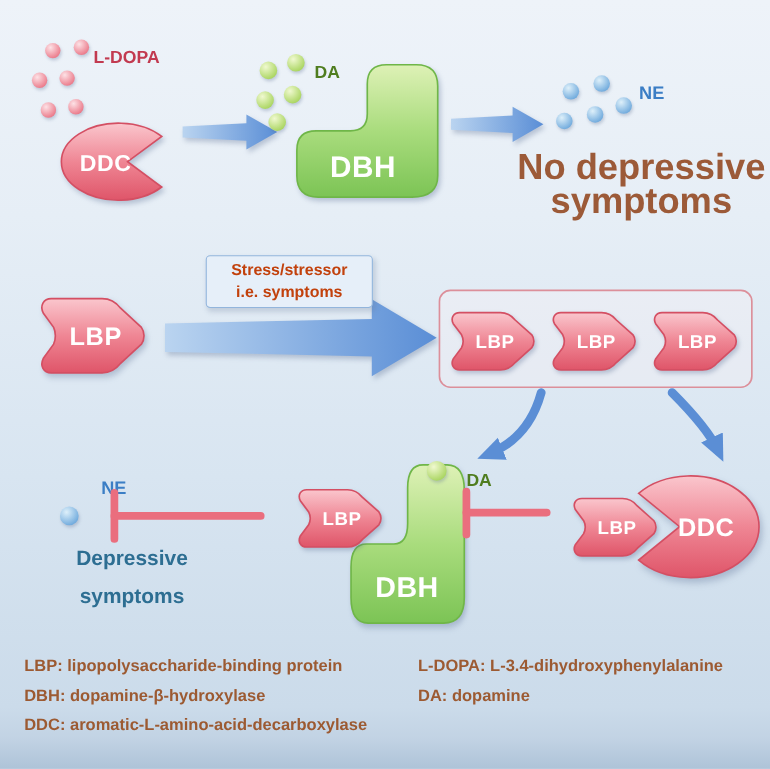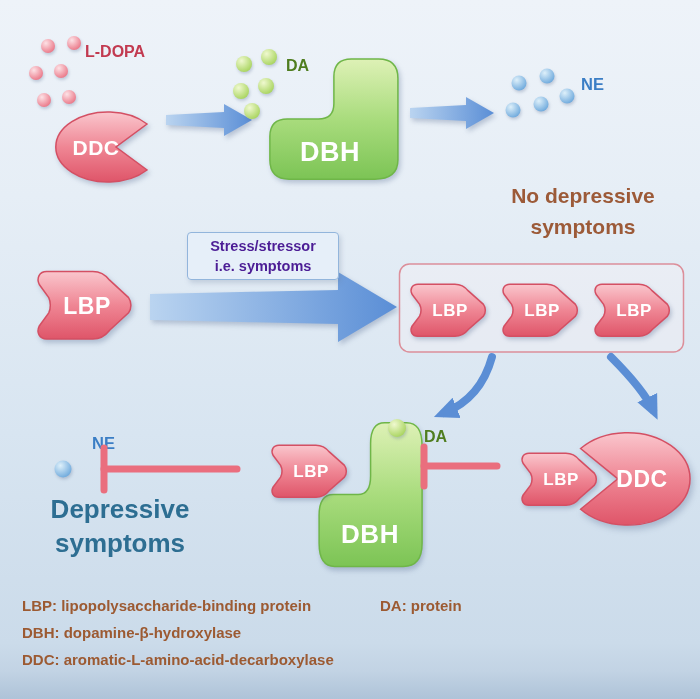--- a/index.html
+++ b/index.html
@@ -18,31 +18,31 @@
   .enzyme-label { fill: #ffffff; letter-spacing: 0.5px; }
   .shape { filter: drop-shadow(2px 3px 2.5px rgba(90,110,145,0.35)); }
   .dot { filter: drop-shadow(1px 2px 1.5px rgba(90,110,145,0.3)); }
 
   .overlay { position: absolute; }
   .stress-box {
     left: 187px; top: 232px; width: 152px; height: 48px;
     border: 1.5px solid #92b5dc; background: rgba(230,239,248,0.92);
     border-radius: 4px; display: flex; flex-direction: column;
     align-items: center; justify-content: center;
-    color: #4c1d95; font-size: 14.5px; font-weight: bold; line-height: 1.38;
+    color: #c2410c; font-size: 14.5px; font-weight: bold; line-height: 1.38;
     box-shadow: 2px 3px 5px rgba(100,120,150,0.25);
   }
   .outcome { font-weight: bold; text-align: center; }
   .outcome-top {
     left: 468px; top: 136px; width: 230px;
-    color: #9c5a38; font-size: 21px; line-height: 31px; margin-top: 44px;
+    color: #9c5a38; font-size: 33px; line-height: 31px;
   }
   .outcome-bottom {
     left: 8px; top: 492px; width: 224px;
-    color: #2d6e92; font-size: 26px; line-height: 34px;
+    color: #2d6e92; font-size: 19px; line-height: 34px;
   }
   .legend-col { position: absolute; top: 592px; color: #9c5a32; font-size: 15px; font-weight: bold; }
   .legend-left { left: 22px; }
   .legend-right { left: 380px; }
   .legend-item { line-height: 27px; white-space: nowrap; }
 </style>
 </head>
 <body>
 
 <div class="canvas">
@@ -180,16 +180,17 @@
     <div>Depressive</div>
     <div>symptoms</div>
   </div>
 
   <div class="legend-col legend-left">
     <div class="legend-item">LBP: lipopolysaccharide-binding protein</div>
     <div class="legend-item">DBH: dopamine-β-hydroxylase</div>
     <div class="legend-item">DDC: aromatic-L-amino-acid-decarboxylase</div>
   </div>
   <div class="legend-col legend-right">
-    <div class="legend-item">DA: protein</div>
+    <div class="legend-item">L-DOPA: L-3.4-dihydroxyphenylalanine</div>
+    <div class="legend-item">DA: dopamine</div>
   </div>
 
 </div>
 
 </body></html>

